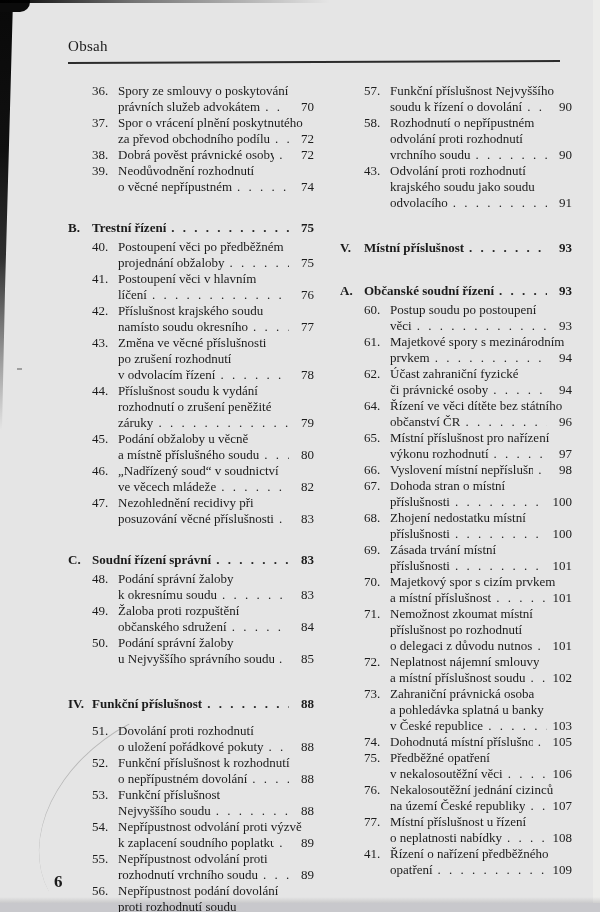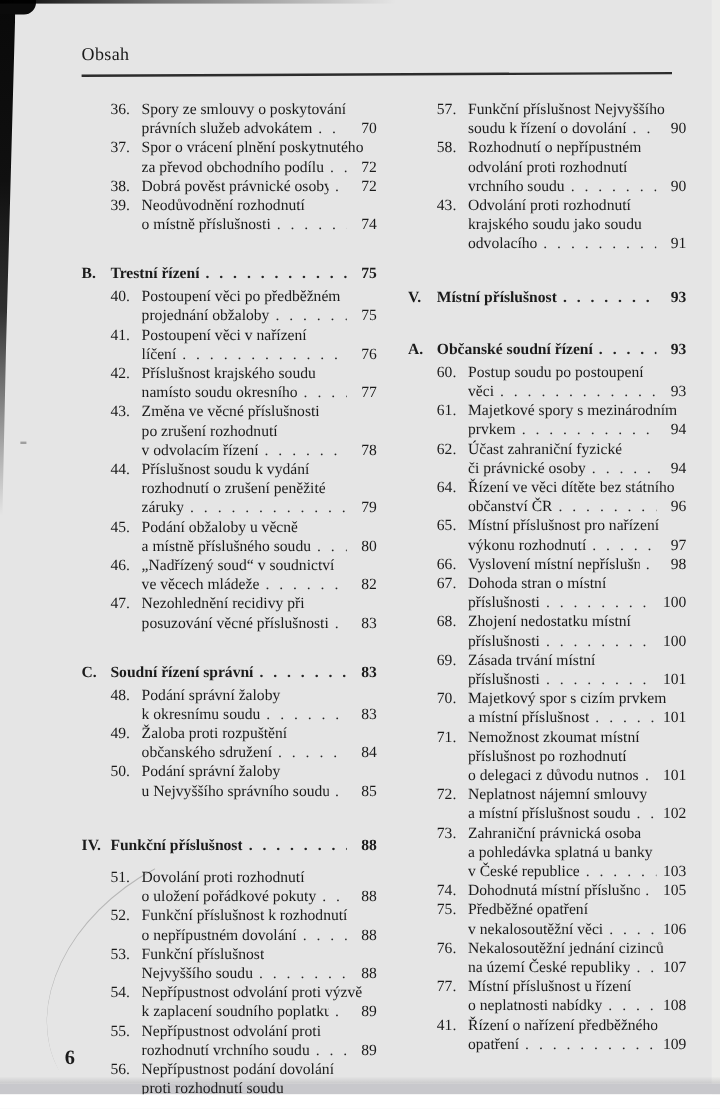--- a/index.html
+++ b/index.html
@@ -136,21 +136,21 @@
             <span class="dots"></span>
             <span class="page-num">72</span>
           </div>
         </div>
         <div class="entry">
           <div class="row first">
             <span class="num">39.</span>
             <span class="txt">Neodůvodnění rozhodnutí</span>
           </div>
           <div class="row cont">
-            <span class="txt">o místně příslušnosti</span>
+            <span class="txt">o věcné nepřípustném</span>
             <span class="dots"></span>
             <span class="page-num">74</span>
           </div>
         </div>
         <div class="row section" data-level="letter">
           <span class="slabel">B.</span>
           <span class="stitle">Trestní řízení</span>
           <span class="dots"></span>
           <span class="page-num">75</span>
         </div>
@@ -161,21 +161,21 @@
           </div>
           <div class="row cont">
             <span class="txt">projednání obžaloby</span>
             <span class="dots"></span>
             <span class="page-num">75</span>
           </div>
         </div>
         <div class="entry">
           <div class="row first">
             <span class="num">41.</span>
-            <span class="txt">Postoupení věci v nařízení</span>
+            <span class="txt">Postoupení věci v hlavním</span>
           </div>
           <div class="row cont">
             <span class="txt">líčení</span>
             <span class="dots"></span>
             <span class="page-num">76</span>
           </div>
         </div>
         <div class="entry">
           <div class="row first">
             <span class="num">42.</span>

